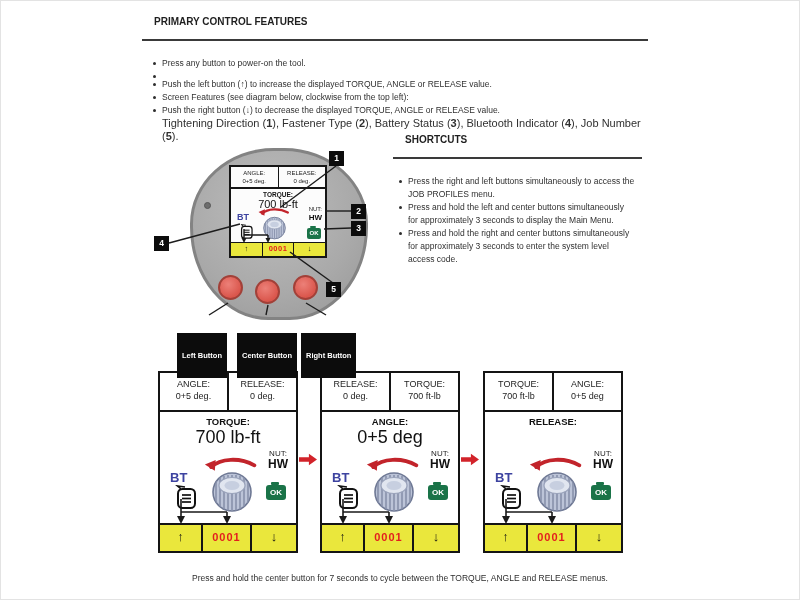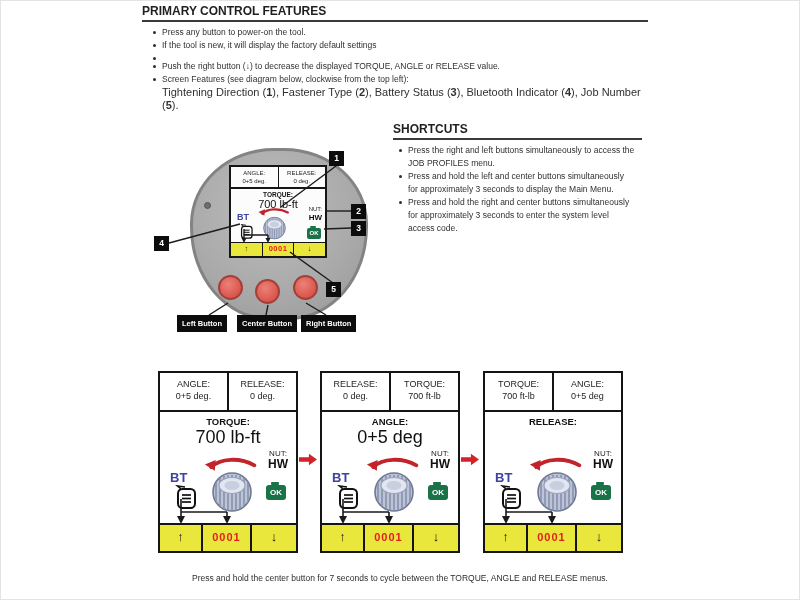--- a/index.html
+++ b/index.html
@@ -4,23 +4,23 @@
 <style>
   html,body{margin:0;padding:0;}
   body{
     width:800px;height:600px;background:#ffffff;position:relative;overflow:hidden;
     font-family:"Liberation Sans", sans-serif;color:#2b2b2b;
     box-shadow: inset 0 0 0 1px #e3e3e3;
   }
   .abs{position:absolute;}
 
   
-  .sec-title{font-size:12px;font-weight:bold;color:#1f1f1f;letter-spacing:0;margin:0;}
+  .sec-title{font-size:10px;font-weight:bold;color:#1f1f1f;letter-spacing:0;margin:12px;}
   .rule{height:0;border-top:2px solid #3a3a3a;margin-top:2px;}
-  .bullets{margin-top:4px;}
+  .bullets{margin-top:16px;}
   .b-row{display:flex;align-items:flex-start;}
   .dot{flex:0 0 auto;width:3px;height:3px;border-radius:50%;background:#2e2e2e;margin:5px 6px 0 11px;}
   .b-txt{font-size:8.5px;line-height:13px;color:#303030;}
   .b-cont{font-size:11px;line-height:13px;color:#303030;margin-left:20px;}
   .bd{font-weight:bold;}
 
   #primary-sec{left:142px;top:4px;width:506px;}
   #shortcuts-sec{left:393px;top:122px;width:249px;}
   #shortcuts-sec .b-txt{width:228px;}
   #shortcuts-sec .dot{margin-left:6px;}
@@ -38,21 +38,21 @@
     background:#6d6d6d;border:1px solid #565656;box-sizing:border-box;}
   .dev-btn{position:absolute;width:25px;height:25px;border-radius:50%;
     background:radial-gradient(circle at 40% 35%, #ec8078, #da564c 70%);
     border:2px solid #a24038;box-sizing:border-box;}
   #btn-left{left:78px;top:135px;}
   #btn-center{left:115px;top:139px;}
   #btn-right{left:153px;top:135px;}
   .callout{position:absolute;width:15px;height:15px;background:#0c0c0c;color:#fff;
     font-size:8.5px;font-weight:bold;text-align:center;line-height:15px;z-index:6;}
   .blabel{position:absolute;height:13px;background:#0c0c0c;color:#fff;font-size:7.5px;
-    font-weight:bold;line-height:13px;padding:2px 5px;white-space:nowrap;z-index:6;}
+    font-weight:bold;line-height:13px;padding:16px 5px;white-space:nowrap;z-index:6;margin-top:18px;}
   #lines-overlay{position:absolute;left:0;top:0;width:260px;height:200px;z-index:5;pointer-events:none;}
 
   
   .mini{position:absolute;left:89px;top:25px;width:98px;height:93px;background:#fcfcfc;
     border:2px solid #161616;box-sizing:border-box;z-index:3;}
   .m-hdr{display:flex;height:20px;border-bottom:2px solid #161616;}
   .m-hc{flex:1;text-align:center;font-size:6px;line-height:8px;padding-top:2px;color:#222;}
   .m-hc.l{border-right:1.5px solid #161616;}
   .m-ml{text-align:center;font-size:6.5px;font-weight:bold;margin-top:2px;color:#111;}
   .m-mv{text-align:center;font-size:11px;line-height:12px;color:#111;}
@@ -160,32 +160,32 @@
 <section class="abs" id="primary-sec">
   <h1 class="sec-title">PRIMARY CONTROL FEATURES</h1>
   <div class="rule"></div>
   <div class="bullets">
     <div class="b-row">
         <span class="dot"></span>
         <span class="b-txt">Press any button to power-on the tool.</span>
       </div>
     <div class="b-row">
         <span class="dot"></span>
-        <span class="b-txt">If the tool is new, it will display the factory default settings</span>
-      </div>
-    <div class="b-row">
-        <span class="dot"></span>
+      </div>
+    <div class="b-row">
+        <span class="dot"></span>
+        <span class="b-txt">Push the left button (↑) to increase the displayed TORQUE, ANGLE or RELEASE value.</span>
+      </div>
+    <div class="b-row">
+        <span class="dot"></span>
+        <span class="b-txt">Screen Features (see diagram below, clockwise from the top left):</span>
       </div>
     <div class="b-row">
         <span class="dot"></span>
         <span class="b-txt">Push the right button (↓) to decrease the displayed TORQUE, ANGLE or RELEASE value.</span>
-      </div>
-    <div class="b-row">
-        <span class="dot"></span>
-        <span class="b-txt">Screen Features (see diagram below, clockwise from the top left):</span>
       </div>
     <div class="b-cont"><span>Tightening Direction (</span><span class="bd">1</span><span>), Fastener Type (</span><span class="bd">2</span><span>), Battery Status (</span><span class="bd">3</span><span>), Bluetooth Indicator (</span><span class="bd">4</span><span>), Job Number (</span><span class="bd">5</span><span>).</span></div>
   </div>
 </section>
 
 <section class="abs" id="shortcuts-sec">
   <h1 class="sec-title">SHORTCUTS</h1>
   <div class="rule"></div>
   <div class="bullets">
     <div class="b-row">

